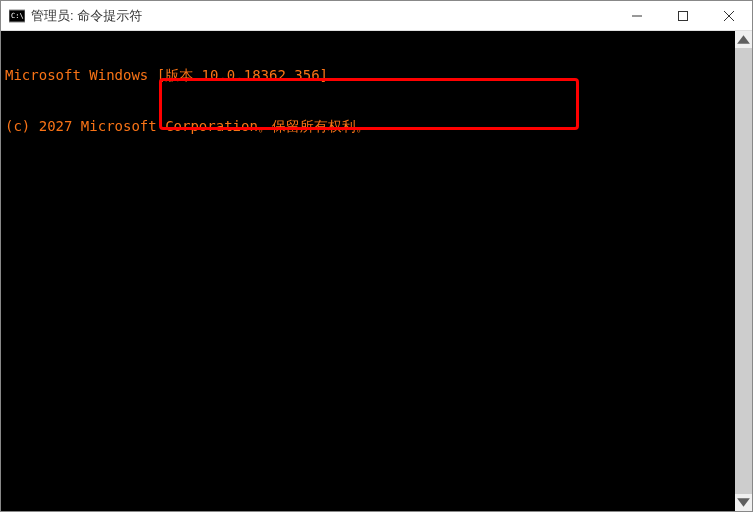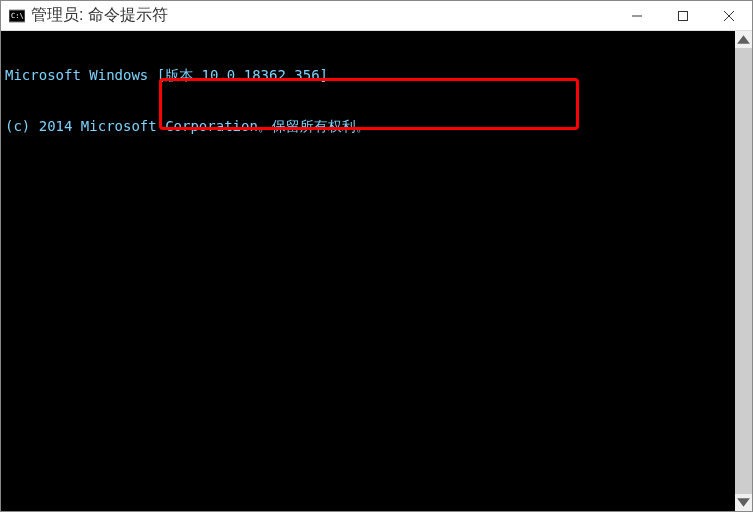--- a/index.html
+++ b/index.html
@@ -36,21 +36,21 @@
       margin-right: 6px;
       display: flex;
       align-items: center;
       justify-content: center;
     }
     .titlebar-icon svg {
       width: 16px;
       height: 16px;
     }
     .titlebar-text {
-      font-size: 16px;
+      font-size: 13px;
       color: #333;
       flex: 1;
     }
     .window-controls {
       display: flex;
       height: 100%;
     }
     .window-control {
       width: 46px;
       height: 100%;
@@ -68,21 +68,21 @@
       flex: 1;
       background: #000;
       position: relative;
       overflow: hidden;
     }
     .terminal-content {
       padding: 2px 4px;
       font-family: "NSimSun", "SimSun", "Consolas", monospace;
       font-size: 14px;
       line-height: 17px;
-      color: #7dd3fc;
+      color: #f97316;
       white-space: pre;
       position: relative;
     }
     .terminal-line {
       display: block;
     }
     .scrollbar {
       position: absolute;
       right: 0;
       top: 0;
@@ -149,21 +149,21 @@
           <line x1="0" y1="0" x2="10" y2="10" stroke="#333" stroke-width="1"></line>
           <line x1="10" y1="0" x2="0" y2="10" stroke="#333" stroke-width="1"></line>
         </svg>
       </div>
     </div>
   </div>
 
   <div class="terminal-area">
     <div class="terminal-content">
       <span class="terminal-line">Microsoft Windows [版本 10.0.18362.356]</span>
-      <span class="terminal-line">(c) 2014 Microsoft Corporation。保留所有权利。</span>
+      <span class="terminal-line">(c) 2027 Microsoft Corporation。保留所有权利。</span>
       <span class="terminal-line"></span>
     </div>
 
     <div class="highlight-box" style="left: 158px; top: 47px; width: 420px; height: 52px;"></div>
 
     <div class="scrollbar">
       <div class="scrollbar-arrow">
         <svg viewBox="0 0 8 8">
             <polygon points="4,2 7,6 1,6" fill="#606060"></polygon>
           </svg>

